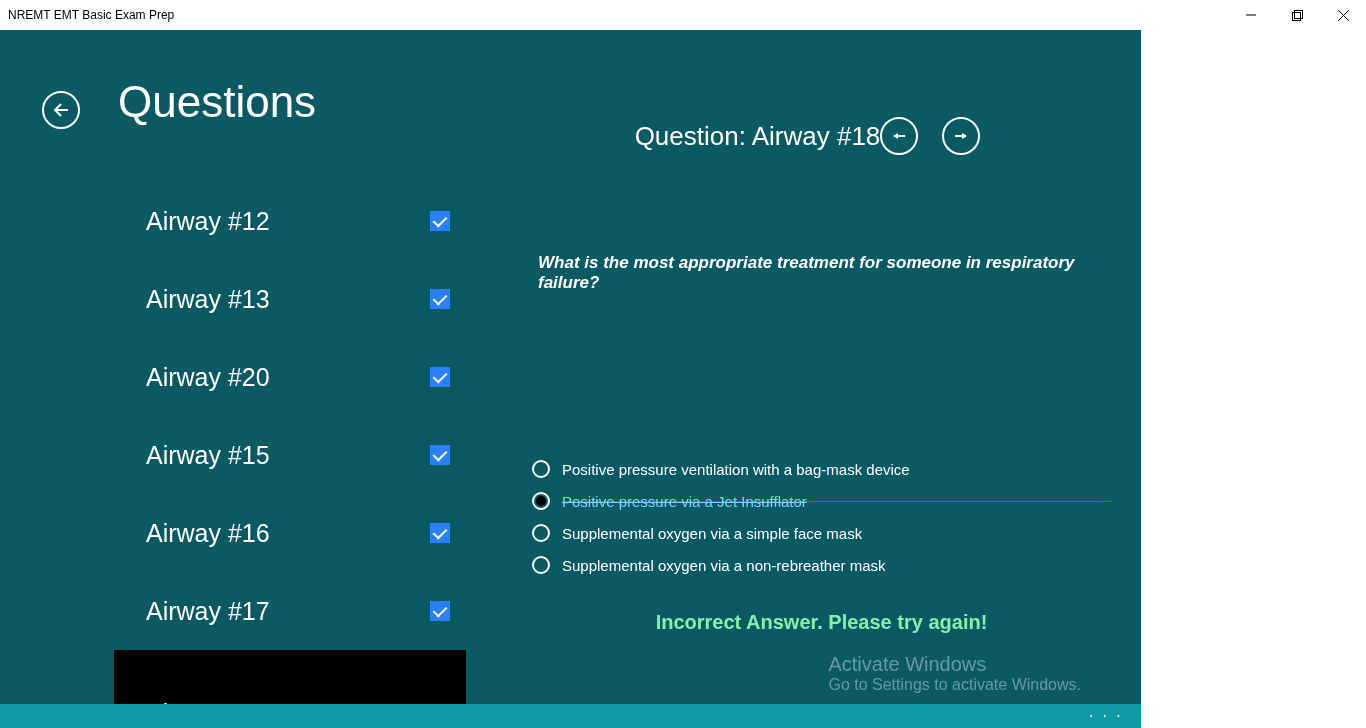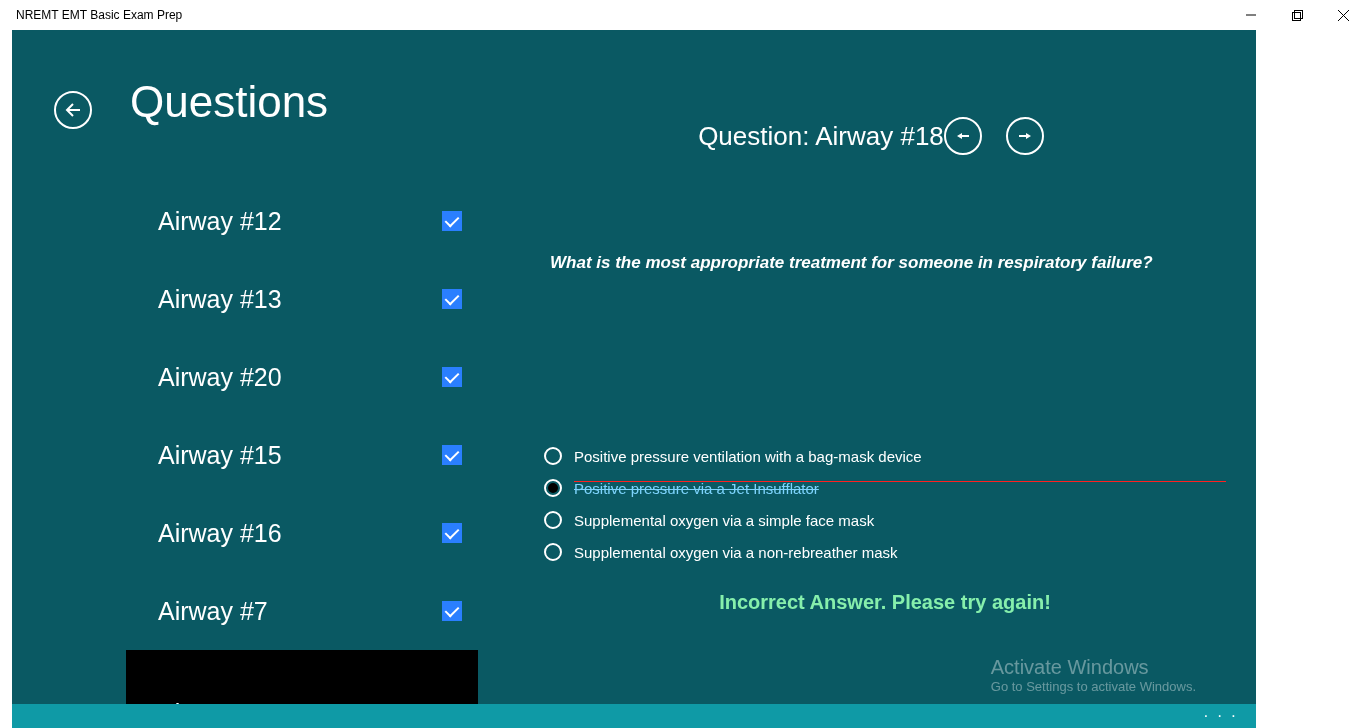--- a/index.html
+++ b/index.html
@@ -12,21 +12,21 @@
     width: 1366px;
     height: 728px;
     overflow: hidden;
     background: #fff;
   }
   .titlebar {
     height: 30px;
     background: #fff;
     display: flex;
     align-items: center;
-    padding-left: 16px;
+    padding-left: 8px;
     font-size: 12px;
     color: #000;
     position: relative;
   }
   .titlebar-controls {
     position: absolute;
     right: 0;
     top: 0;
     height: 30px;
     display: flex;
@@ -34,26 +34,25 @@
   .titlebar-btn {
     width: 46px;
     height: 30px;
     display: flex;
     align-items: center;
     justify-content: center;
     font-size: 10px;
     color: #000;
   }
   .app-body {
-    width: 1244px;
+    width: 1141px;
     height: 698px;
     background: #0a5963;
     position: relative;
     color: #fff;
-    margin-left: 12px;
   }
   .back-btn {
     position: absolute;
     left: 42px;
     top: 61px;
     width: 38px;
     height: 38px;
     border: 2px solid #fff;
     border-radius: 50%;
     display: flex;
@@ -147,21 +146,21 @@
     font-size: 17px;
     font-weight: 600;
     padding-left: 6px;
     font-style: italic;
   }
   .answers {
     margin-top: 160px;
   }
   .answer-row {
     display: flex;
-    align-items: flex-end;
+    align-items: center;
     gap: 12px;
     height: 32px;
     font-size: 15px;
     position: relative;
   }
   .radio {
     width: 18px;
     height: 18px;
     border: 2px solid #fff;
     border-radius: 50%;
@@ -199,21 +198,21 @@
     font-size: 20px;
     font-weight: 700;
   }
   .watermark {
     position: absolute;
     right: 60px;
     bottom: 34px;
     color: rgba(255,255,255,0.38);
   }
   .watermark .wm-title { font-size: 20px; font-weight: 400; }
-  .watermark .wm-sub { font-size: 13px; }
+  .watermark .wm-sub { font-size: 16px; }
   .bottom-bar {
     position: absolute;
     left: 0; right: 0; bottom: 0;
     height: 24px;
     background: #0f9aa6;
     display:flex;
     justify-content:flex-end;
     align-items:center;
     padding-right:18px;
     color:#fff;
@@ -274,21 +273,21 @@
       </div>
       <div class="q-item">
         <div class="q-label">Airway #15</div>
         <div class="q-check checked"></div>
       </div>
       <div class="q-item">
         <div class="q-label">Airway #16</div>
         <div class="q-check checked"></div>
       </div>
       <div class="q-item">
-        <div class="q-label">Airway #7</div>
+        <div class="q-label">Airway #17</div>
         <div class="q-check checked"></div>
       </div>
       <div class="q-item selected">
         <div class="q-label">Airway #18</div>
         <div class="q-check unchecked"></div>
       </div>
     </div>
 
   <div class="content">
     <div class="content-header">

